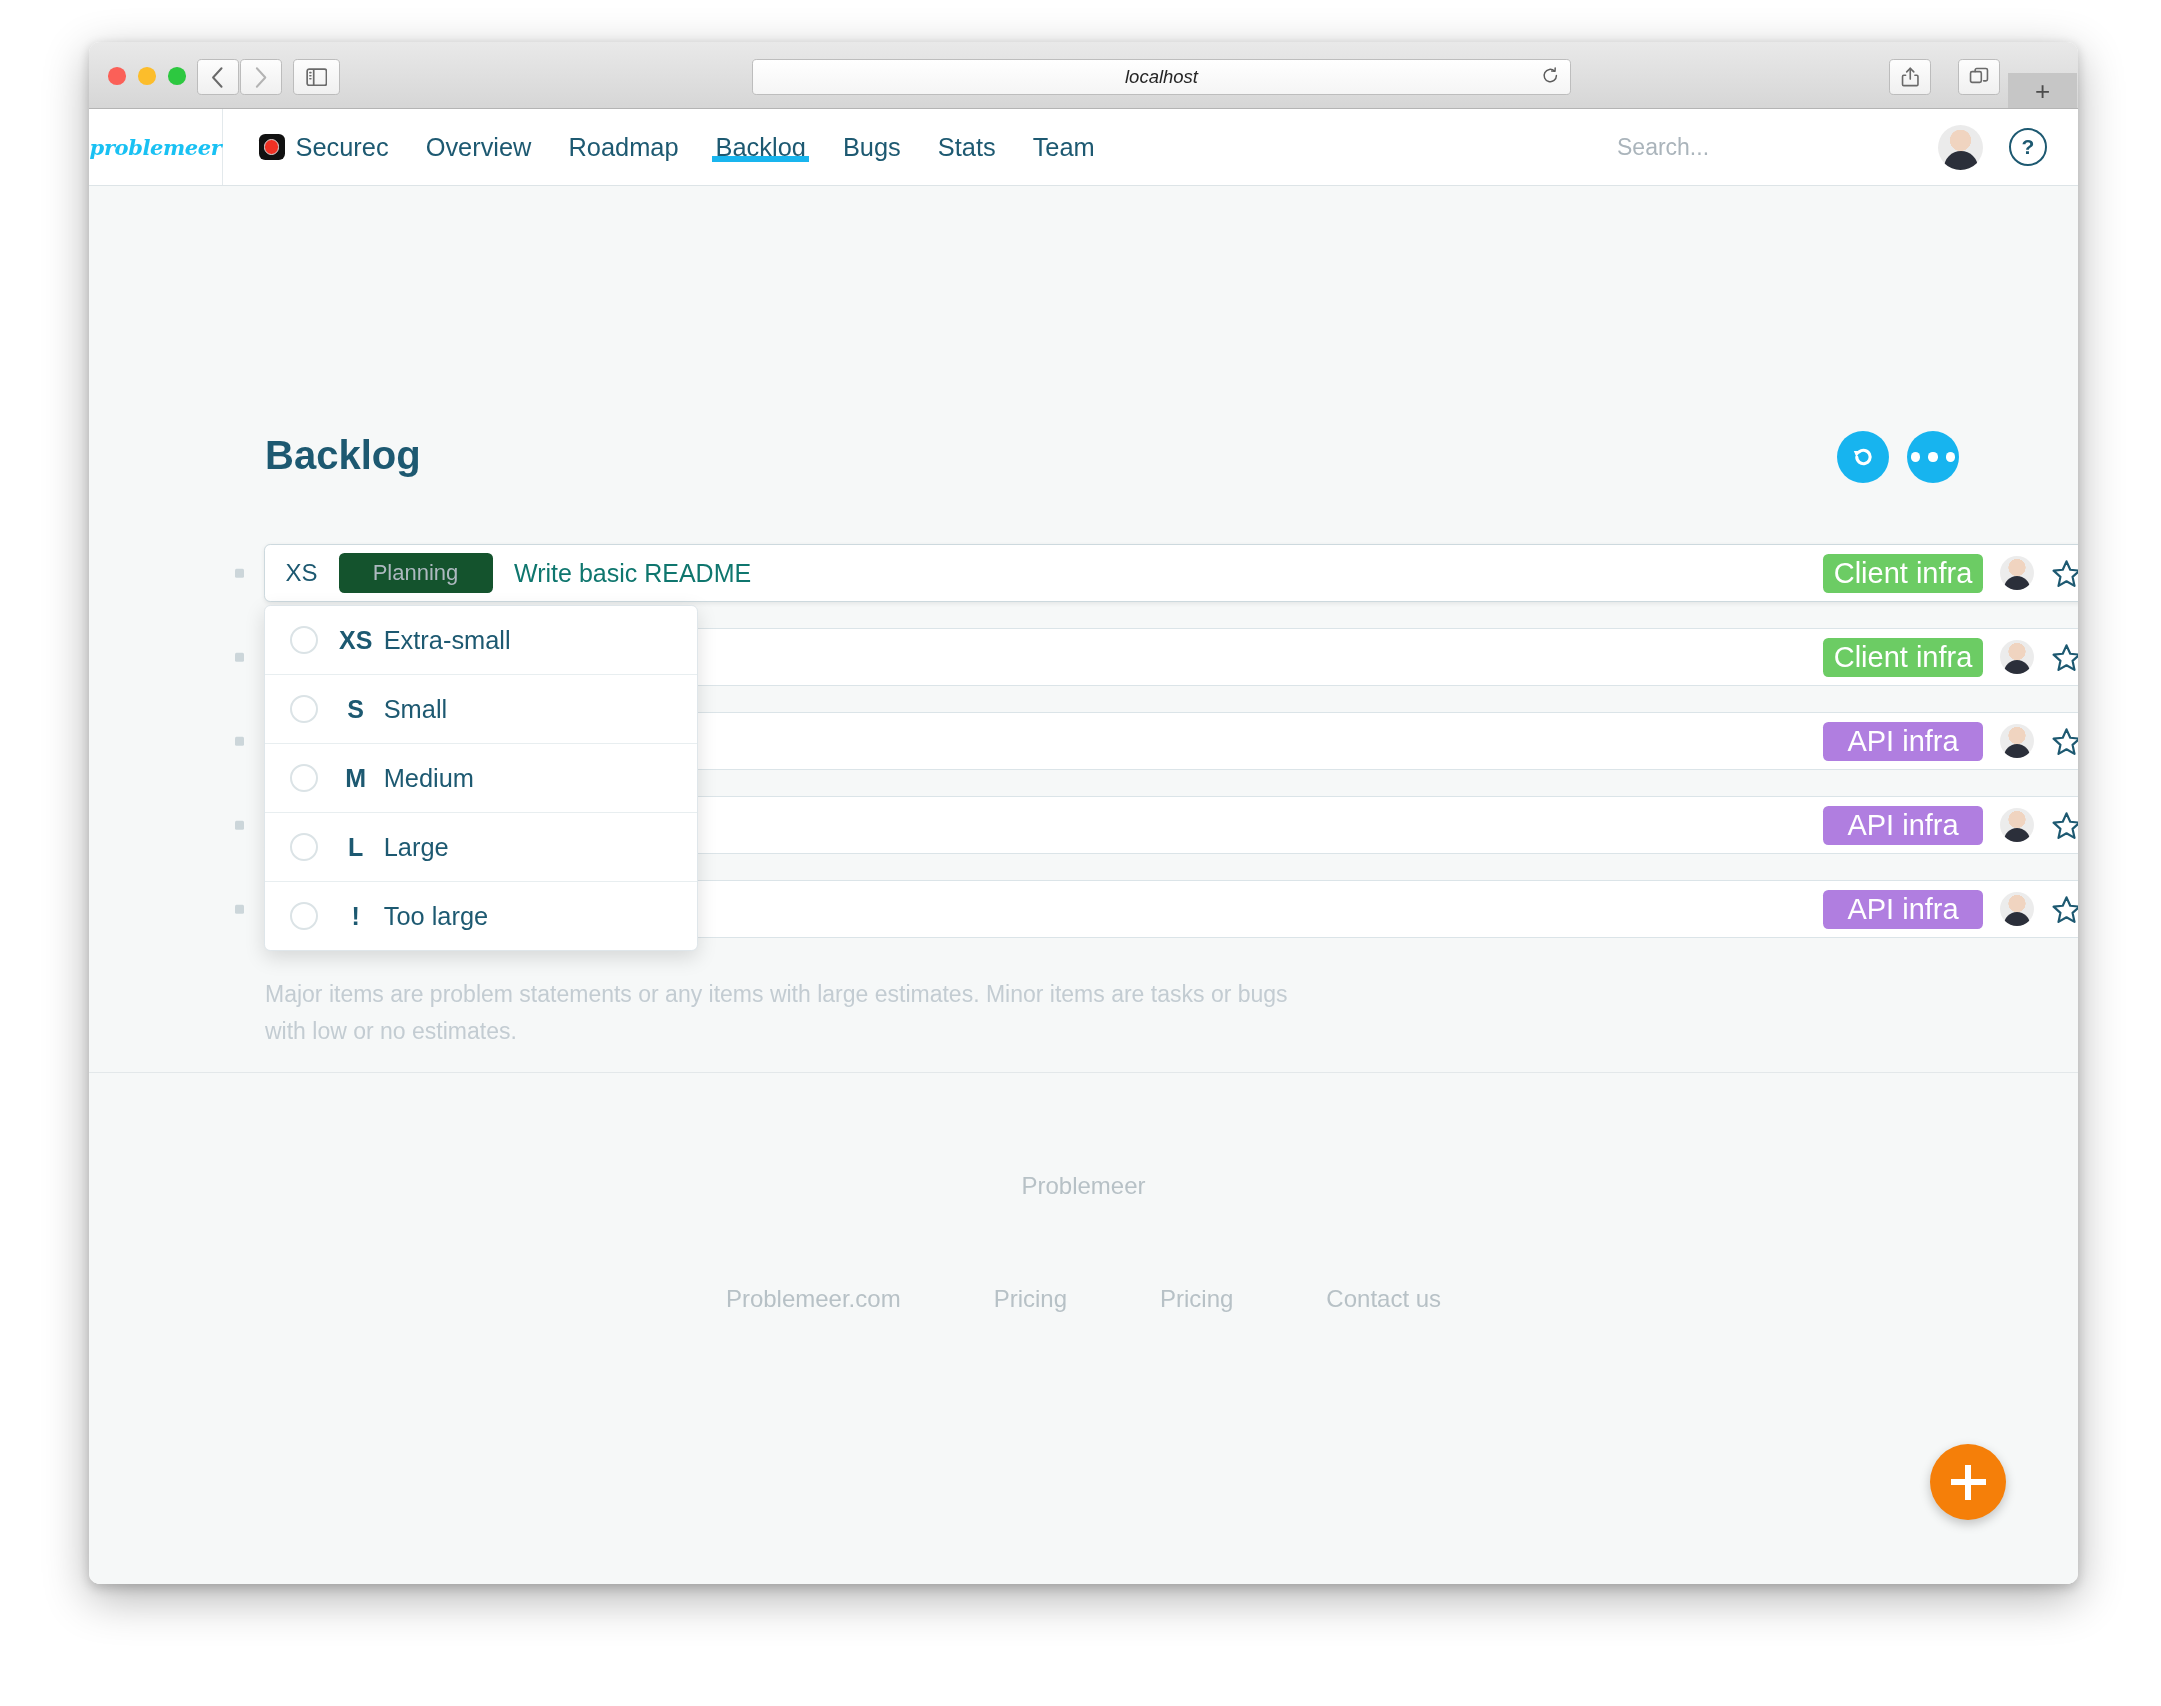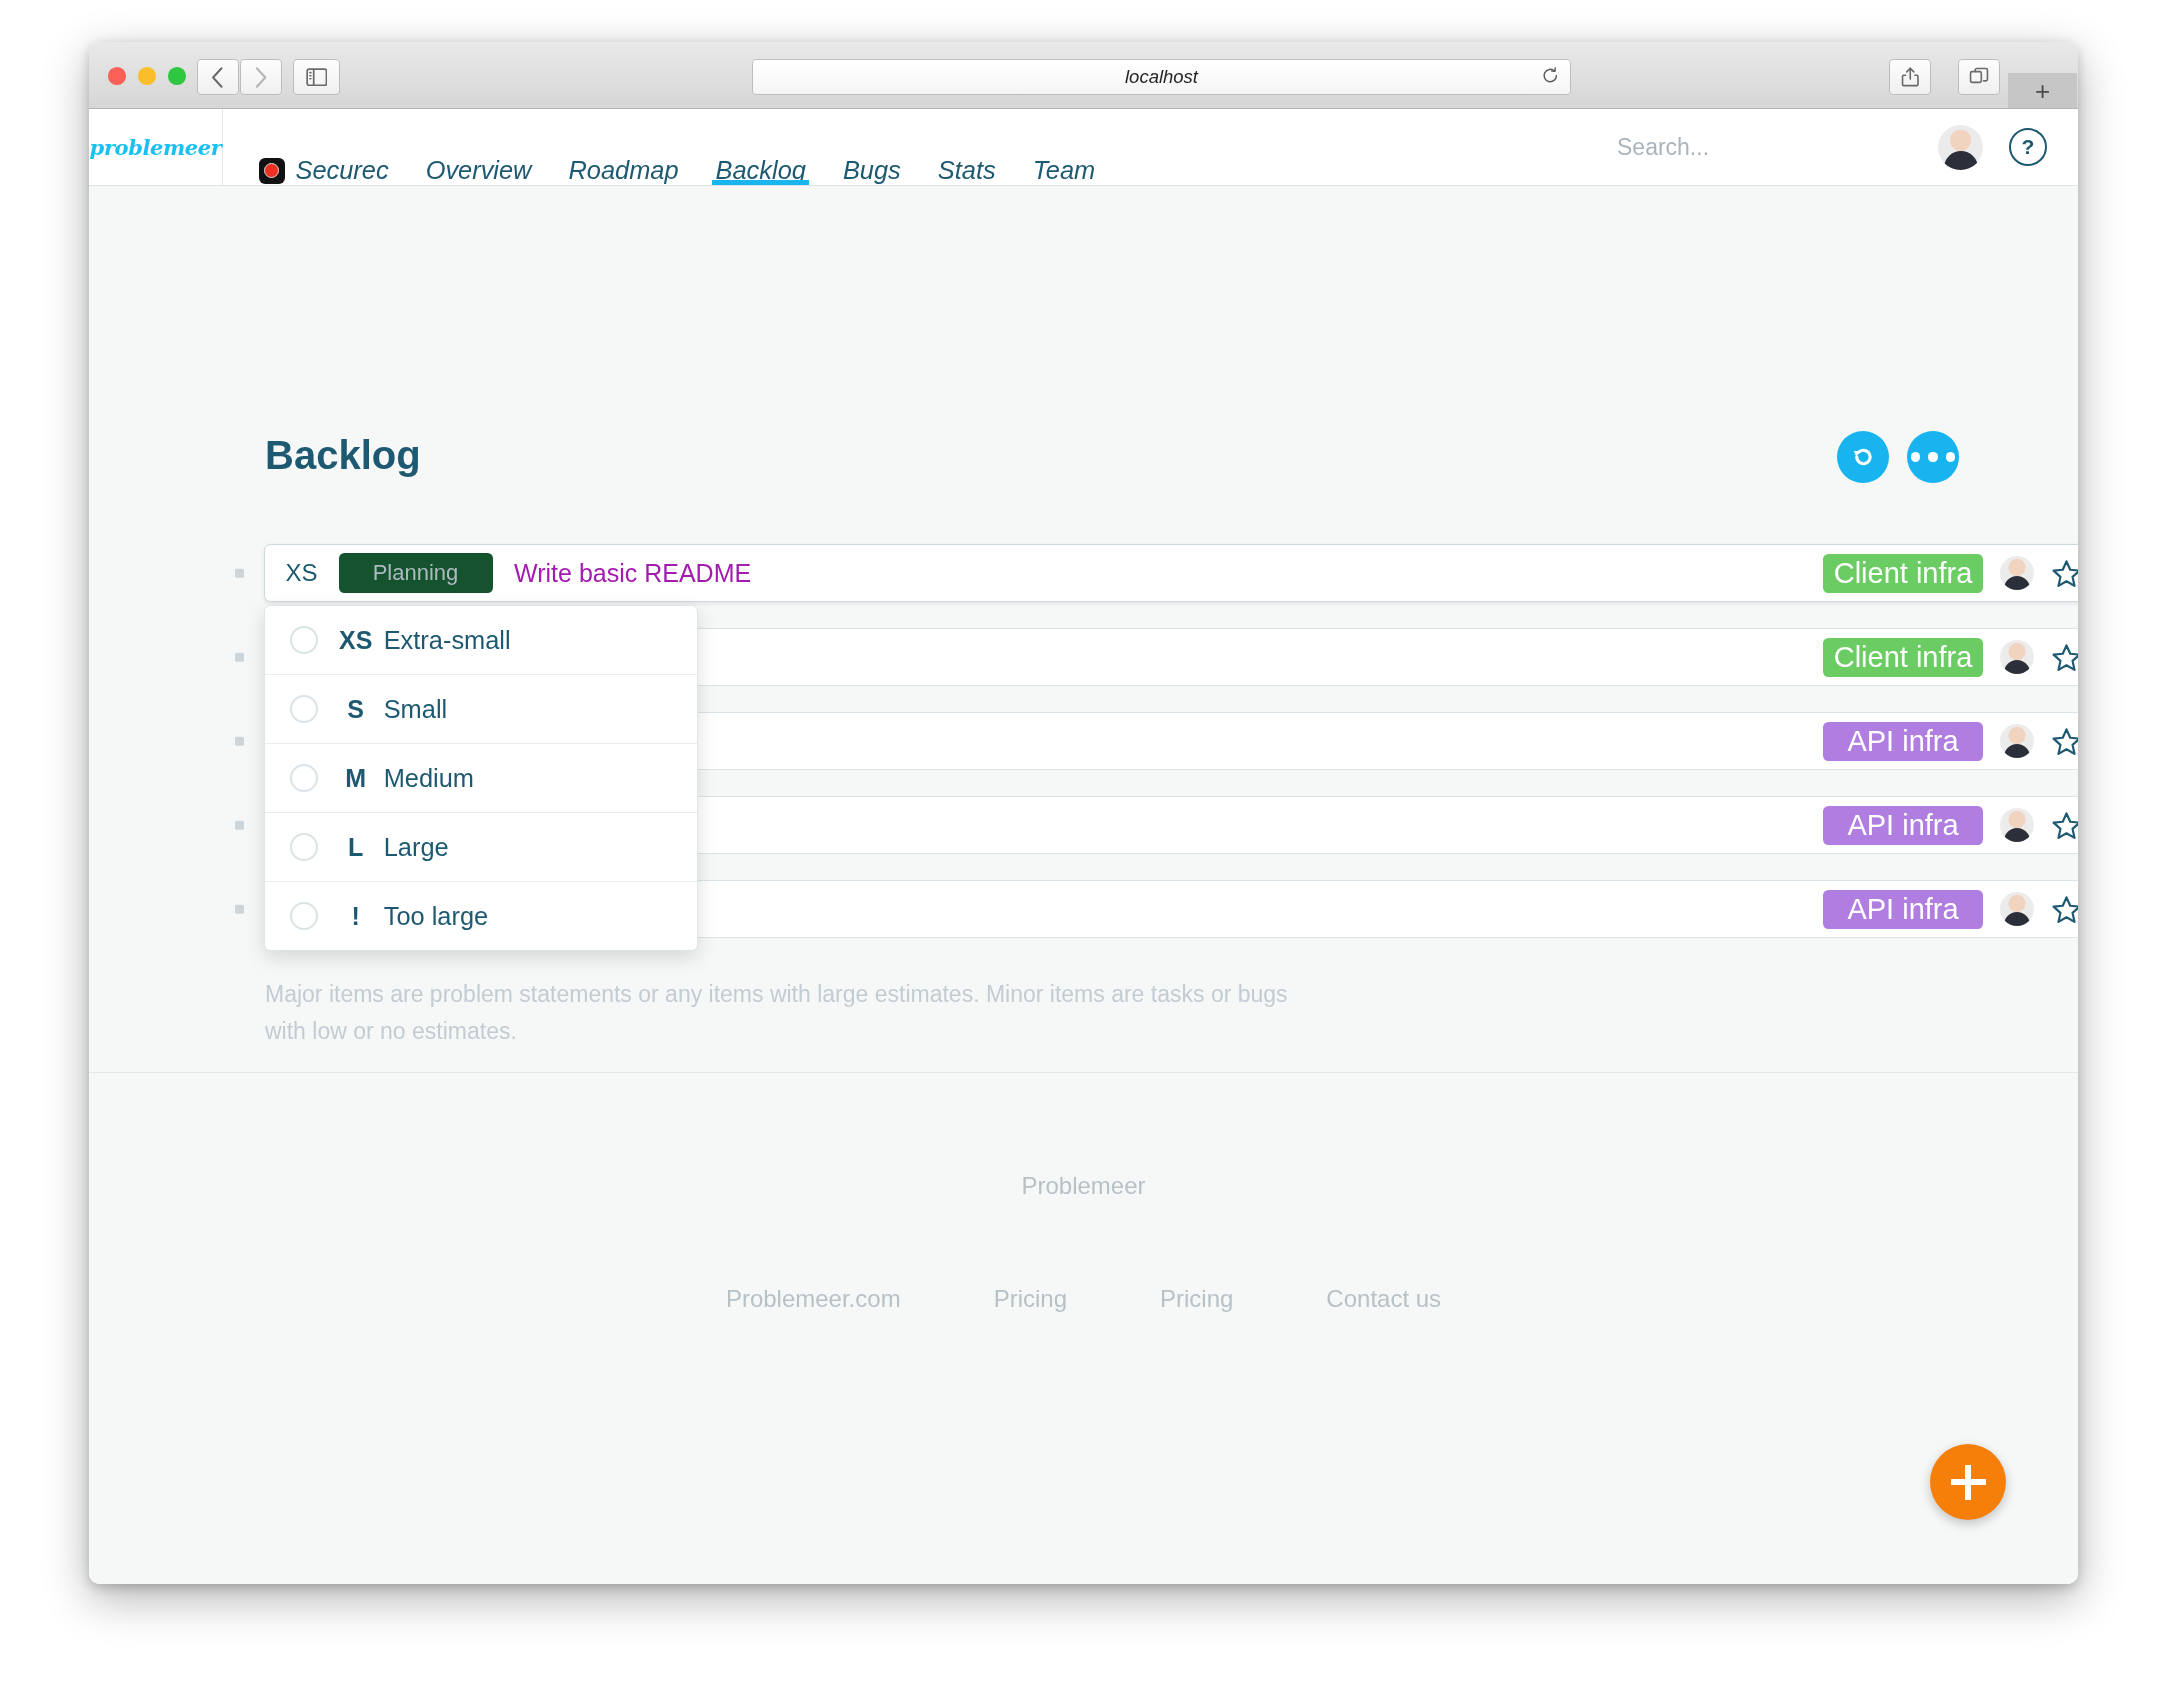--- a/index.html
+++ b/index.html
@@ -91,21 +91,21 @@
     display: flex; align-items: center; justify-content: center;
   }
   #brand-logo {
     font-family: "DejaVu Serif", serif;
     font-style: italic;
     font-weight: 700;
     font-size: 21px;
     color: #19c1f3;
     letter-spacing: -0.4px;
   }
-  #nav-items { display: flex; align-items: flex-end; padding-left: 28px; font-style: italic; }
+  #nav-items { display: flex; align-items: center; padding-left: 28px; }
   .nav-item {
     display: flex; align-items: center;
     padding: 0 18.5px;
     font-size: 25.4px;
     color: #1d5971;
     position: relative;
     cursor: pointer;
   }
   .nav-item.project { gap: 10.8px; padding-left: 7.7px; }
   #project-icon {
@@ -215,21 +215,21 @@
   .status-chip {
     width: 154px; height: 40px;
     background: #14532d;
     border-radius: 5.4px;
     display: flex; align-items: center; justify-content: center;
     font-size: 22px; color: #aeb9c0;
     cursor: pointer;
   }
   .row-title {
     margin-left: 21.6px;
-    font-size: 25px; color: #a21caf;
+    font-size: 25px; color: #0f766e;
     flex: 1;
     white-space: nowrap; overflow: hidden;
   }
   .row-right { display: flex; align-items: center; gap: 17px; padding-right: 17px; }
   .tag {
     height: 39px; min-width: 160px;
     border-radius: 5.4px;
     display: flex; align-items: center; justify-content: center;
     color: #ffffff; font-size: 29px;
     cursor: pointer;

